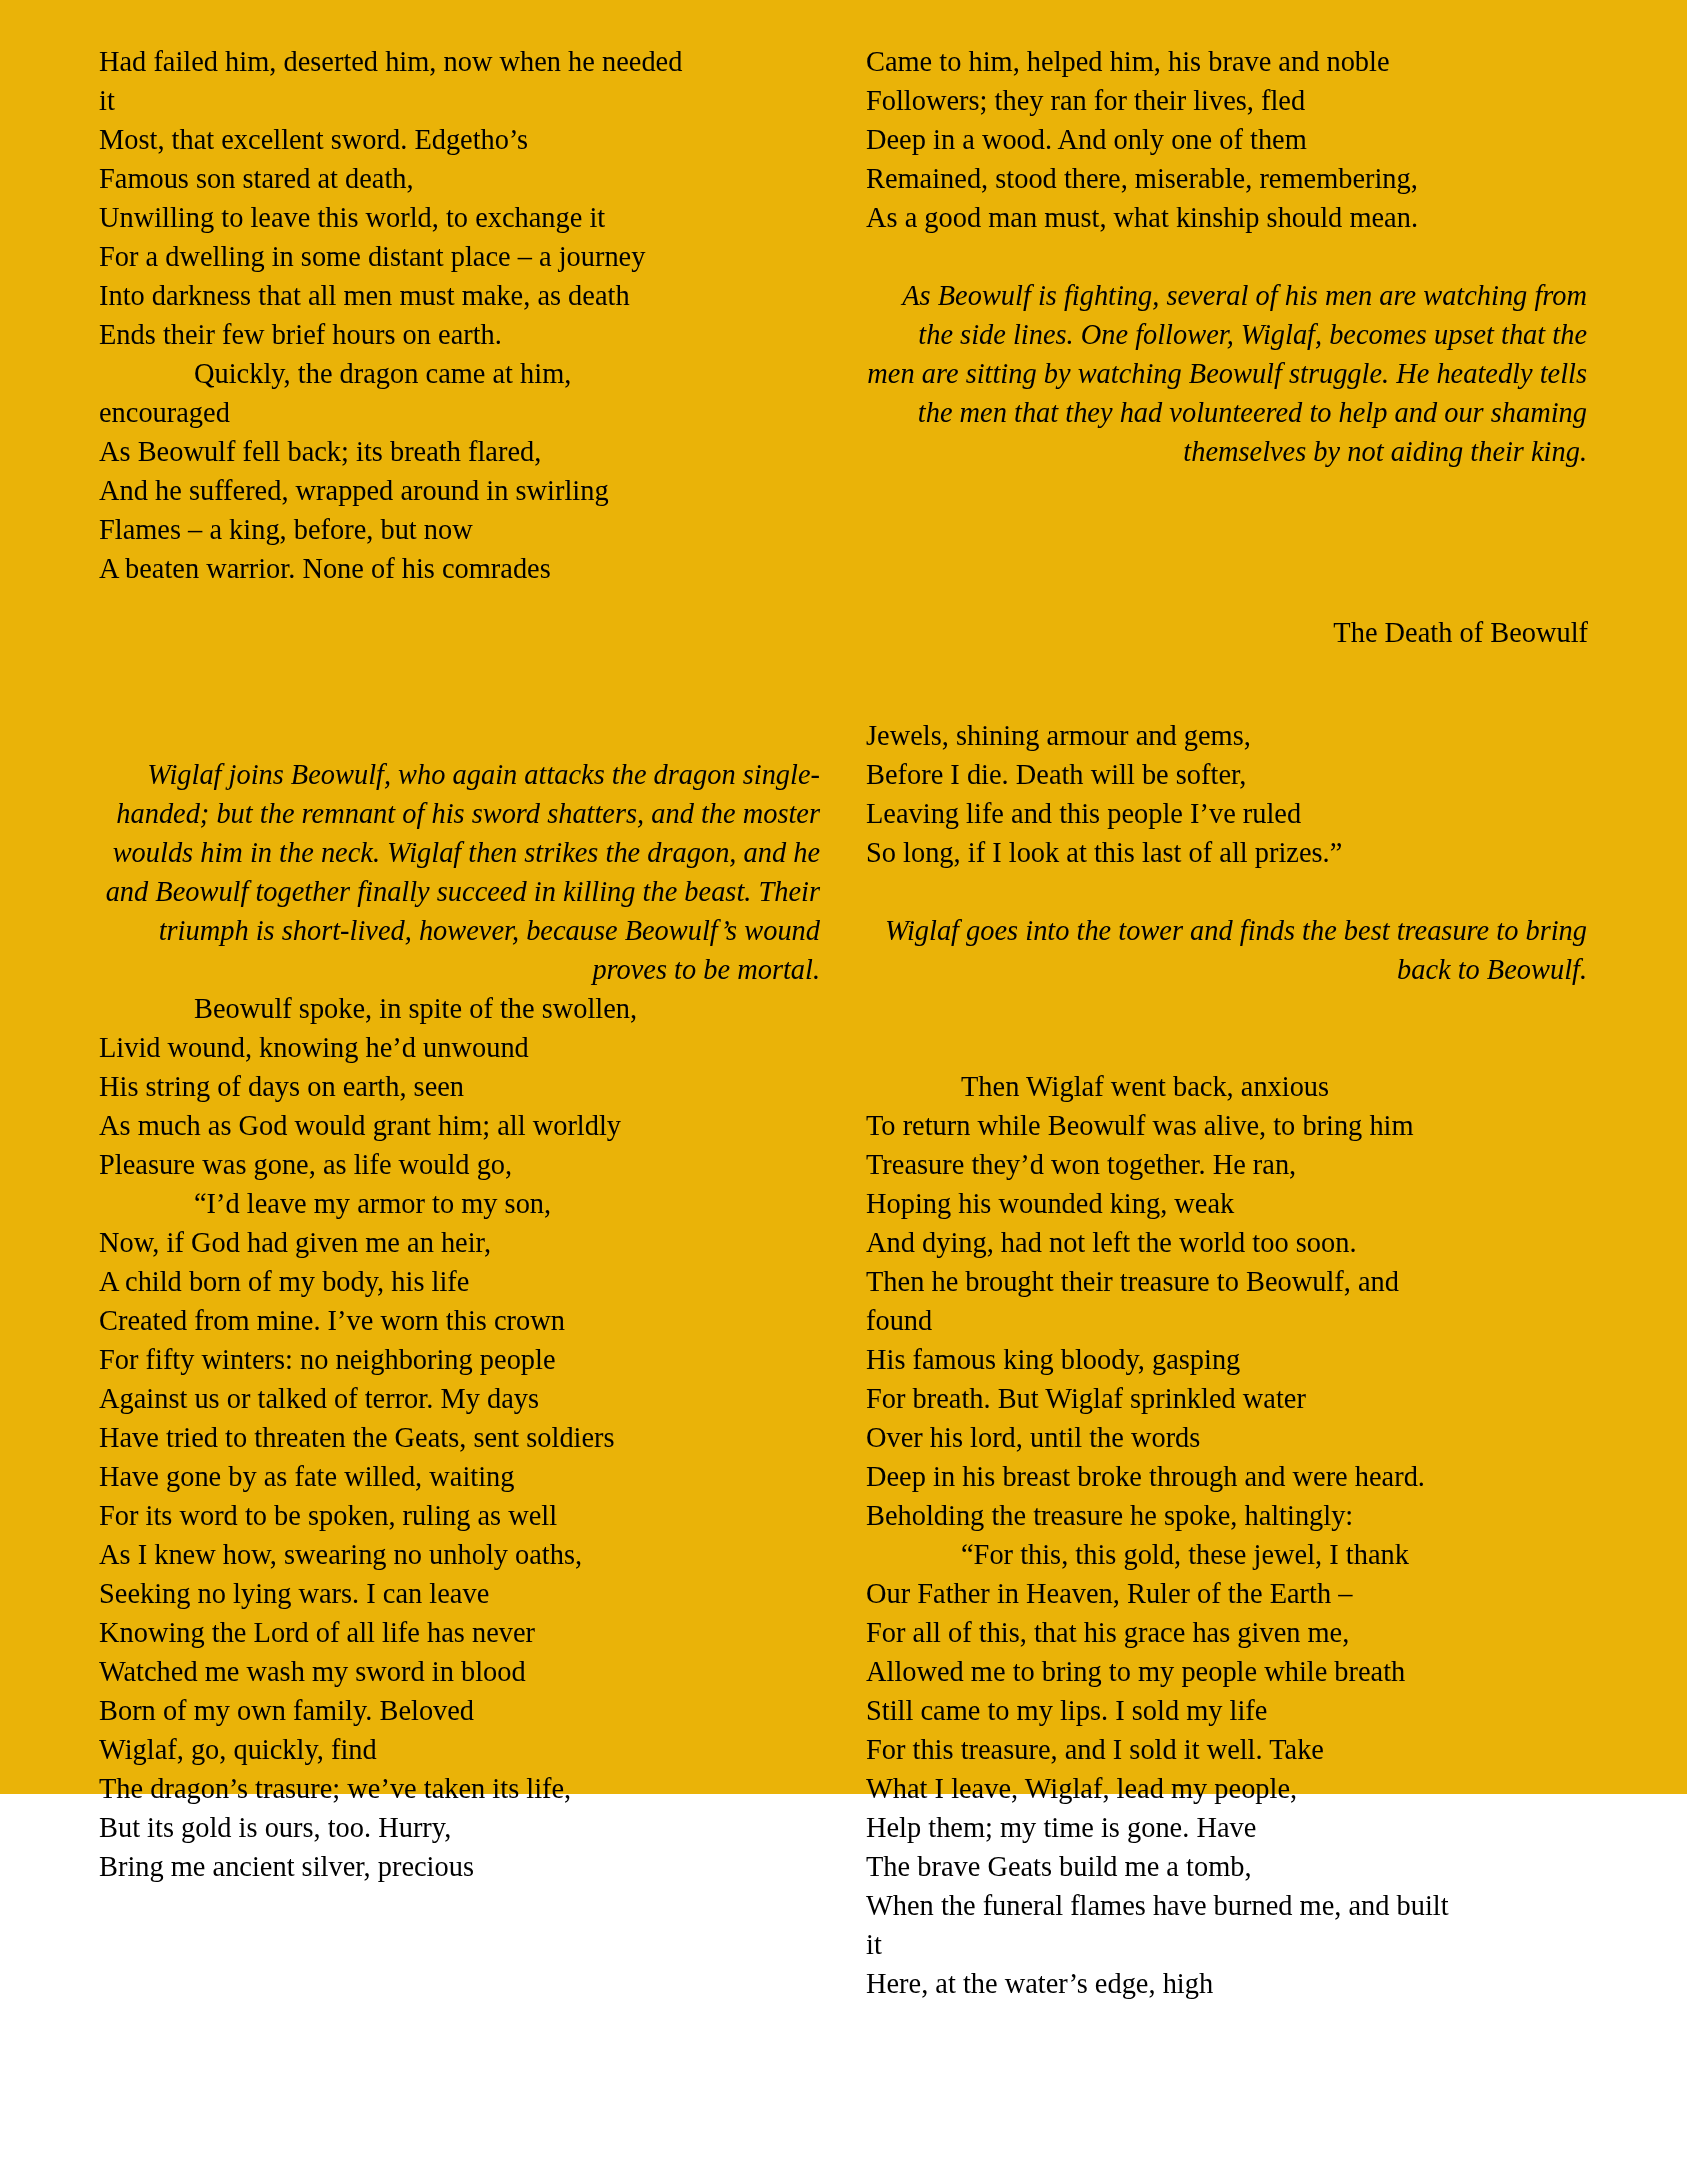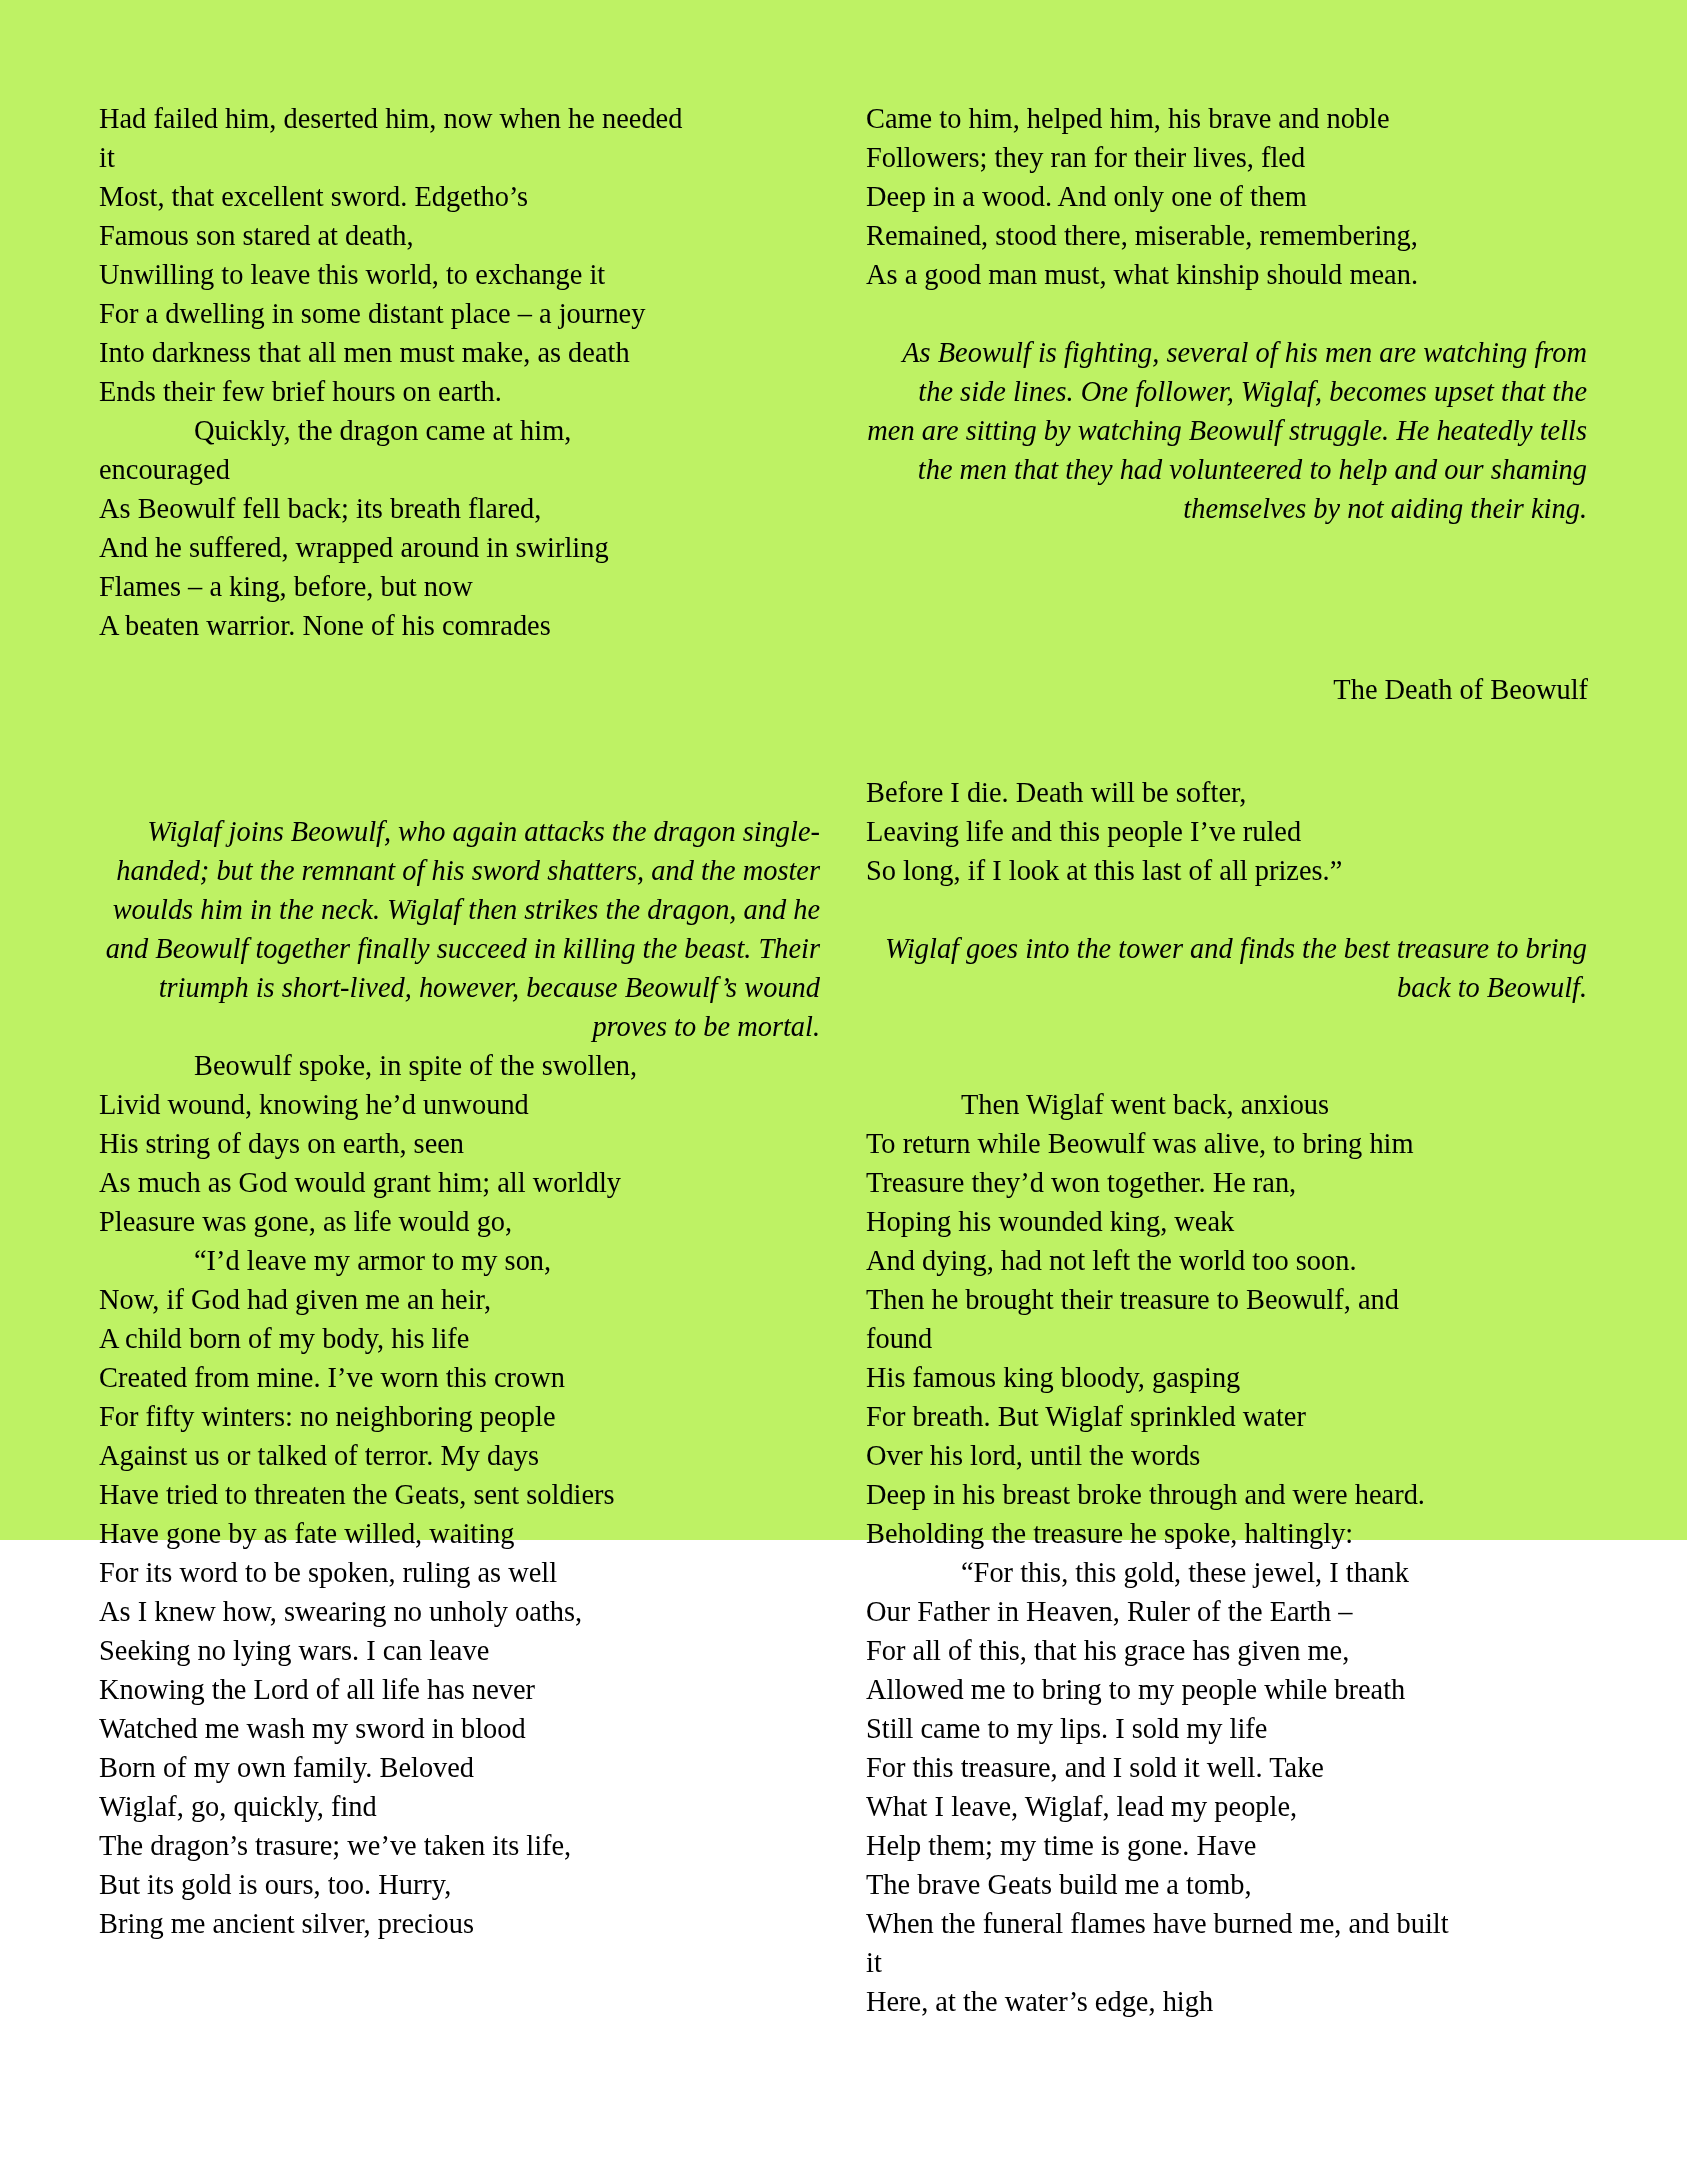--- a/index.html
+++ b/index.html
@@ -11,24 +11,24 @@
   body {
     width: 1687px;
     height: 2183px;
     font-family: "Liberation Serif", "DejaVu Serif", serif;
     color: #000000;
     -webkit-font-smoothing: antialiased;
   }
   .page {
     position: relative;
     width: 1687px;
-    height: 1540px;
+    height: 1794px;
     box-sizing: border-box;
-    padding: 99px 99px 79px 99px;
-    background: #bef264;
+    padding: 42px 99px 79px 99px;
+    background: #eab308;
   }
 
   
   .band {
     display: flex;
     flex-direction: row;
     align-items: flex-start;
     width: 100%;
   }
   .col {
@@ -157,20 +157,21 @@
           <div class="line">The dragon’s trasure; we’ve taken its life,</div>
           <div class="line">But its gold is ours, too. Hurry,</div>
           <div class="line">Bring me ancient silver, precious</div>
         </div>
     </div>
 
     <div class="gutter"></div>
 
     <div class="col">
       <div class="block">
+          <div class="line">Jewels, shining armour and gems,</div>
           <div class="line">Before I die. Death will be softer,</div>
           <div class="line">Leaving life and this people I’ve ruled</div>
           <div class="line">So long, if I look at this last of all prizes.”</div>
         </div>
       <div class="spacer-line"></div>
       <p class="para">Wiglaf goes into the tower and finds the best treasure to bring back to Beowulf.</p>
       <div class="spacer-line"></div>
       <div class="spacer-line"></div>
       <div class="block">
           <div class="line indent">Then Wiglaf went back, anxious</div>

